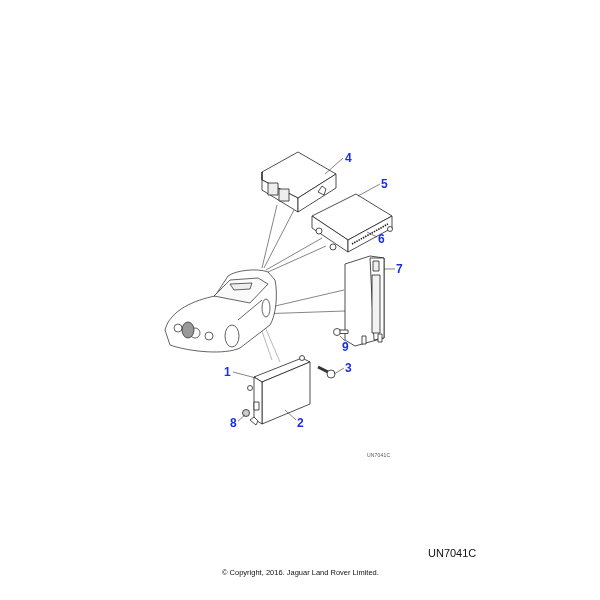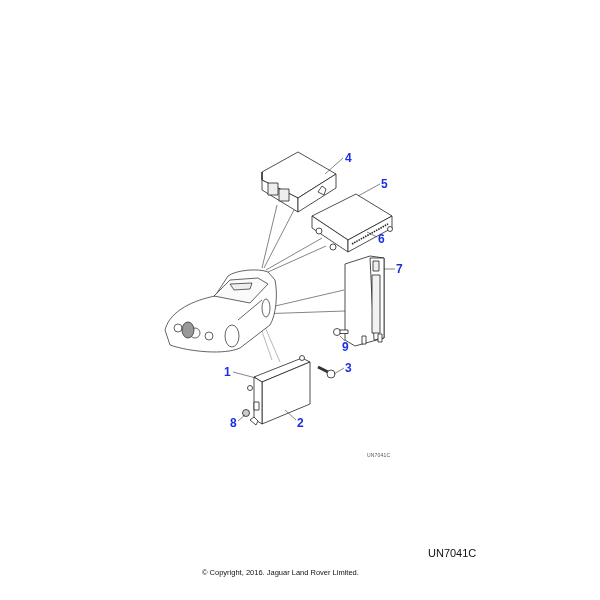--- a/index.html
+++ b/index.html
@@ -1,21 +1,21 @@
 <!DOCTYPE html>
 <html><head>
   <meta charset="utf-8">
   <style>
     html, body { margin:0; padding:0; background:#ffffff; }
     body { width:600px; height:600px; position:relative; overflow:hidden; font-family:"Liberation Sans", sans-serif; }
     #diagram { position:absolute; left:0; top:0; width:600px; height:600px; }
     .callout { position:absolute; color:#1a2ee6; font-weight:bold; font-size:12px; font-family:"Liberation Sans", sans-serif; line-height:12px; }
     .ref-small { position:absolute; left:367px; top:452px; font-size:5px; color:#555; letter-spacing:0.2px; }
     .ref-code { position:absolute; left:428px; top:547px; font-size:11px; color:#111; }
-    .copyright { position:absolute; left:202px; top:568px; font-size:7.5px; color:#111; }
+    .copyright { position:absolute; left:222px; top:568px; font-size:7.5px; color:#111; }
   </style>
 </head>
 <body>
 
 <svg id="diagram" viewBox="0 0 600 600" xmlns="http://www.w3.org/2000/svg">
   <g fill="#fff" stroke="#222" stroke-width="0.8" stroke-linejoin="round">
 
     <g stroke="#333" stroke-width="0.6" fill="none">
       <line x1="262" y1="268" x2="277" y2="205"></line>
       <line x1="264" y1="268" x2="294" y2="210"></line>

